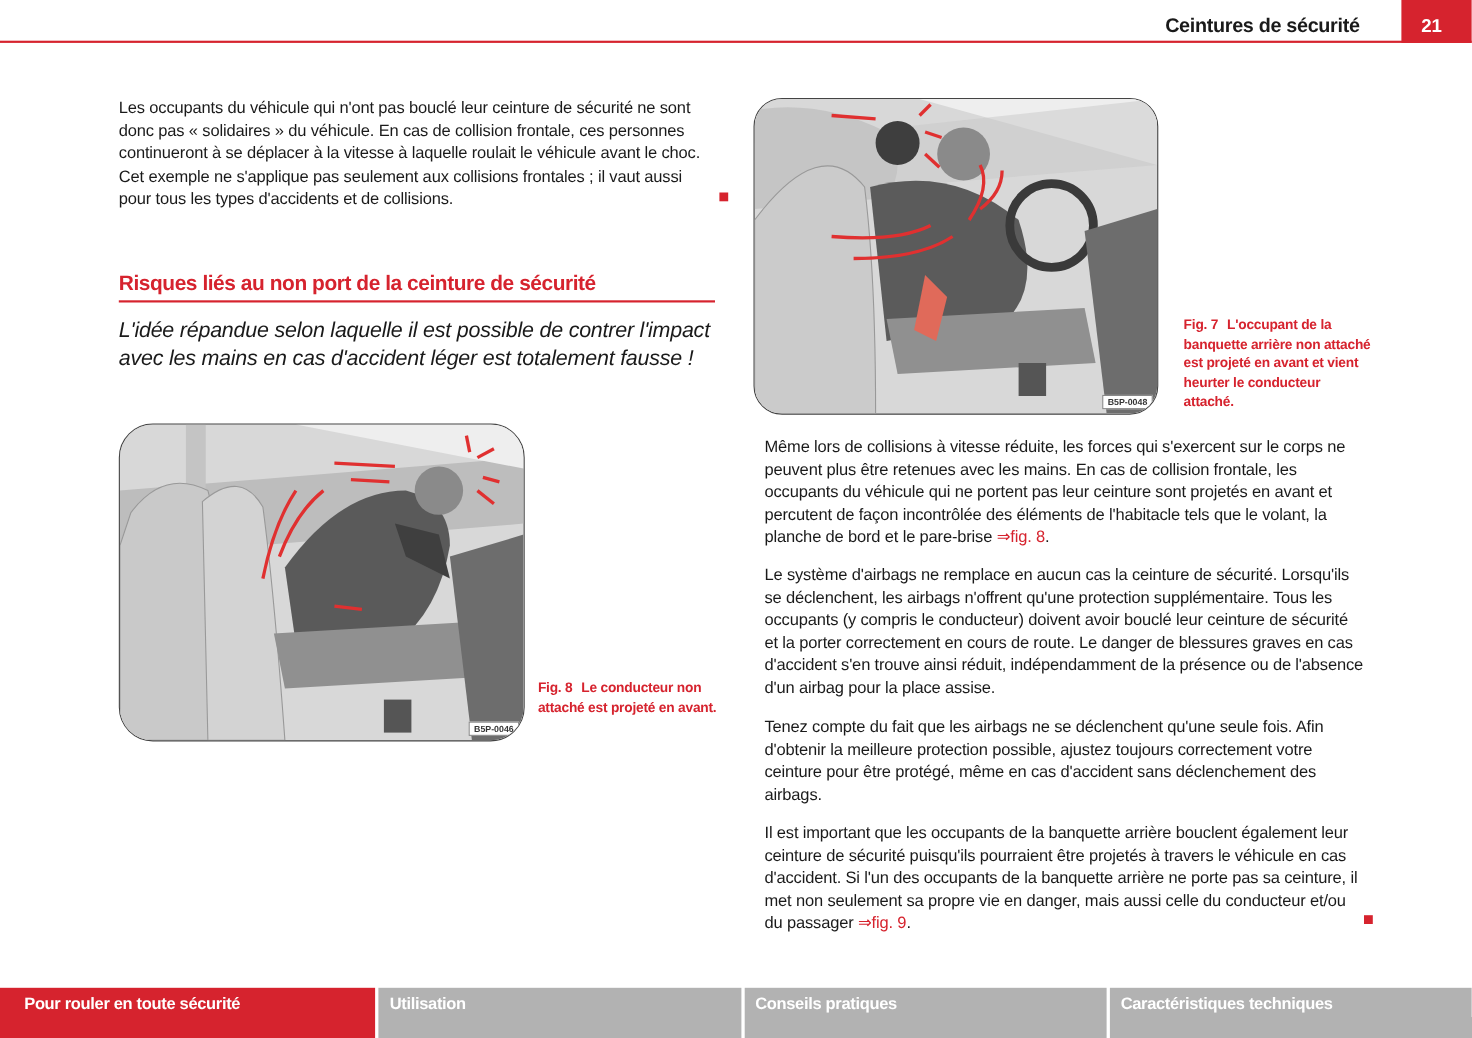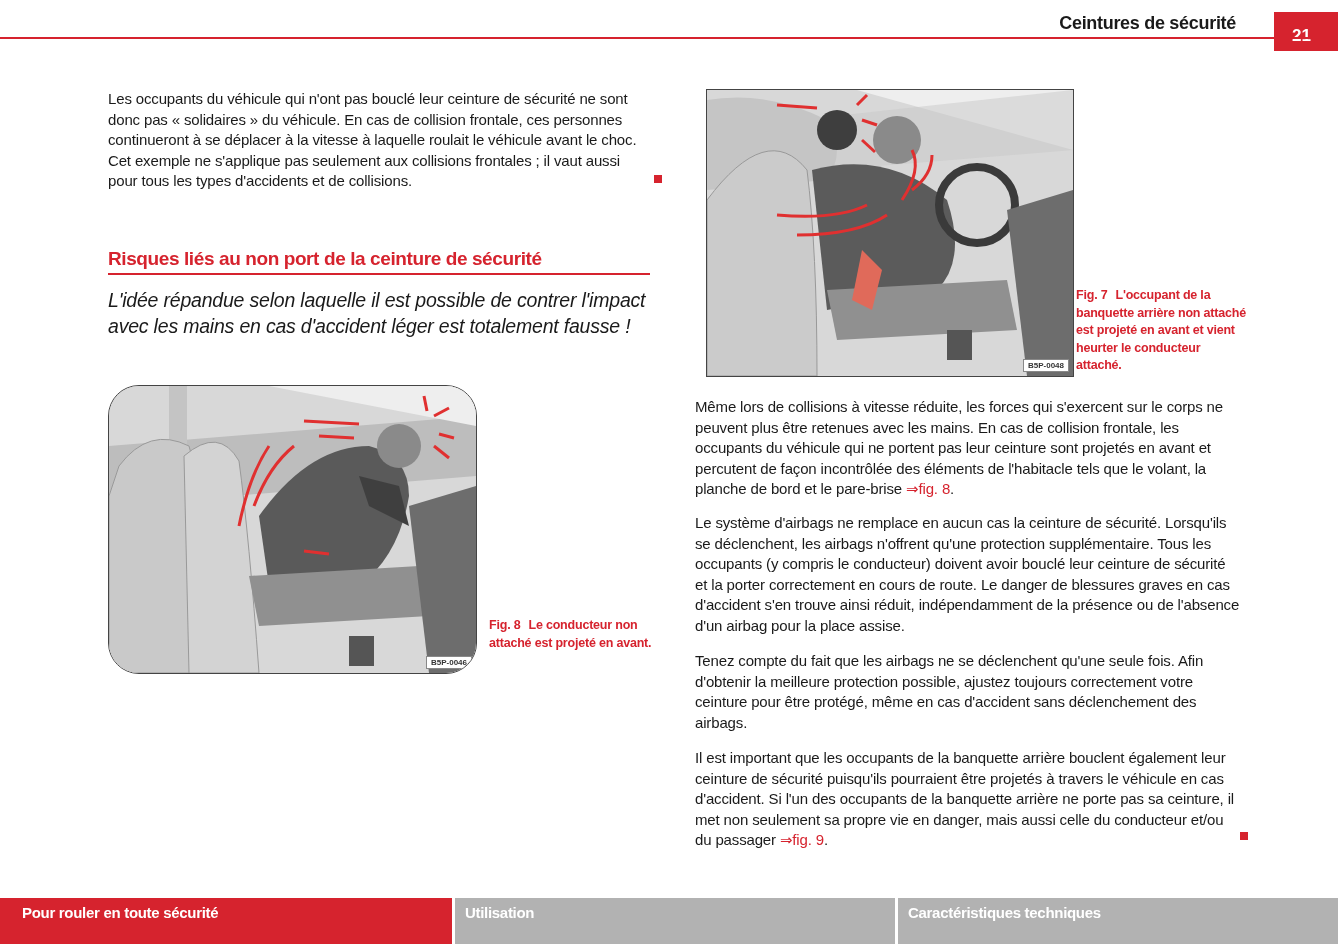--- a/index.html
+++ b/index.html
@@ -7,21 +7,21 @@
     width: 1338px; height: 944px; position: relative; overflow: hidden;
     background: #ffffff; color: #1a1a1a;
     font-family: "Liberation Sans", "DejaVu Sans", sans-serif;
   }
   .header-rule { position: absolute; left: 0; top: 37px; width: 1338px; height: 2px; background: #d6232e; }
   .header-title {
     position: absolute; right: 102px; top: 13px; font-size: 18px; font-weight: bold;
     color: #1a1a1a; letter-spacing: -0.3px;
   }
   .page-num {
-    position: absolute; right: 0; top: 12px; width: 64px; height: 39px; background: #d6232e;
+    position: absolute; right: 0; top: 0; width: 64px; height: 39px; background: #d6232e;
     color: #fff; font-weight: bold; font-size: 17px; box-sizing: border-box; padding: 14px 0 0 18px;
   }
   .body-text { font-size: 15px; line-height: 20.5px; letter-spacing: -0.15px; }
   .p-intro { position: absolute; left: 108px; top: 89px; width: 545px; margin: 0; }
   .end-mark { position: absolute; width: 8px; height: 8px; background: #d6232e; }
   .section-heading {
     position: absolute; left: 108px; top: 248px; width: 542px; margin: 0;
     font-size: 19px; font-weight: bold; color: #d6232e; letter-spacing: -0.4px;
     padding-bottom: 3px; border-bottom: 2px solid #d6232e;
   }
@@ -89,21 +89,21 @@
       <line x1="195" y1="165" x2="220" y2="168"></line>
     </g>
   </svg>
   <span class="fig-code">B5P-0046</span>
 </div>
 
 <p class="caption" style="left:489px; top:617px; width:170px;">
   <span class="fig-num">Fig. 8</span><span>Le conducteur non attaché est projeté en avant.</span>
 </p>
 
-<div class="figure" style="left:706px; top:89px; width:366px; height:286px;">
+<div class="figure" style="left:685px; top:89px; width:366px; height:286px;border-radius:26px;">
   <svg width="366" height="286" viewBox="0 0 366 286">
     <rect width="366" height="286" fill="#d8d8d8"></rect>
     <path d="M150,0 L366,60 L366,0 Z" fill="#eeeeee"></path>
     <polygon points="0,40 366,0 366,60 0,90" fill="#c8c8c8" opacity="0.5"></polygon>
     <path d="M0,10 Q60,0 120,30 Q140,60 120,90 L0,100 Z" fill="#c5c5c5"></path>
     <circle cx="130" cy="40" r="20" fill="#3e3e3e"></circle>
     <path d="M0,110 Q60,30 100,80 Q110,160 110,286 L0,286 Z" fill="#cbcbcb" stroke="#999"></path>
     <path d="M105,80 Q180,60 240,110 Q260,170 230,200 L120,220 Z" fill="#5b5b5b"></path>
     <circle cx="190" cy="50" r="24" fill="#8a8a8a"></circle>
     <circle cx="270" cy="115" r="38" fill="none" stroke="#3a3a3a" stroke-width="8"></circle>
@@ -138,14 +138,15 @@
 <p class="body-text right-para" style="top:651px;">Tenez compte du fait que les airbags ne se déclenchent qu'une seule fois. Afin d'obtenir la meilleure protection possible, ajustez toujours correctement votre ceinture pour être protégé, même en cas d'accident sans déclenchement des airbags.</p>
 
 <p class="body-text right-para" style="top:748px;">
   <span>Il est important que les occupants de la banquette arrière bouclent également leur ceinture de sécurité puisqu'ils pourraient être projetés à travers le véhicule en cas d'accident. Si l'un des occupants de la banquette arrière ne porte pas sa ceinture, il met non seulement sa propre vie en danger, mais aussi celle du conducteur et/ou du passager </span><a class="xref">⇒fig. 9</a><span>.</span>
 </p>
 <div class="end-mark" style="left:1240px; top:832px;"></div>
 
 <div class="footer-tabs">
   <div class="footer-tab active">Pour rouler en toute sécurité</div>
   <div class="footer-tab">Utilisation</div>
+  <div class="footer-tab">Conseils pratiques</div>
   <div class="footer-tab">Caractéristiques techniques</div>
 </div>
 
 </body></html>

